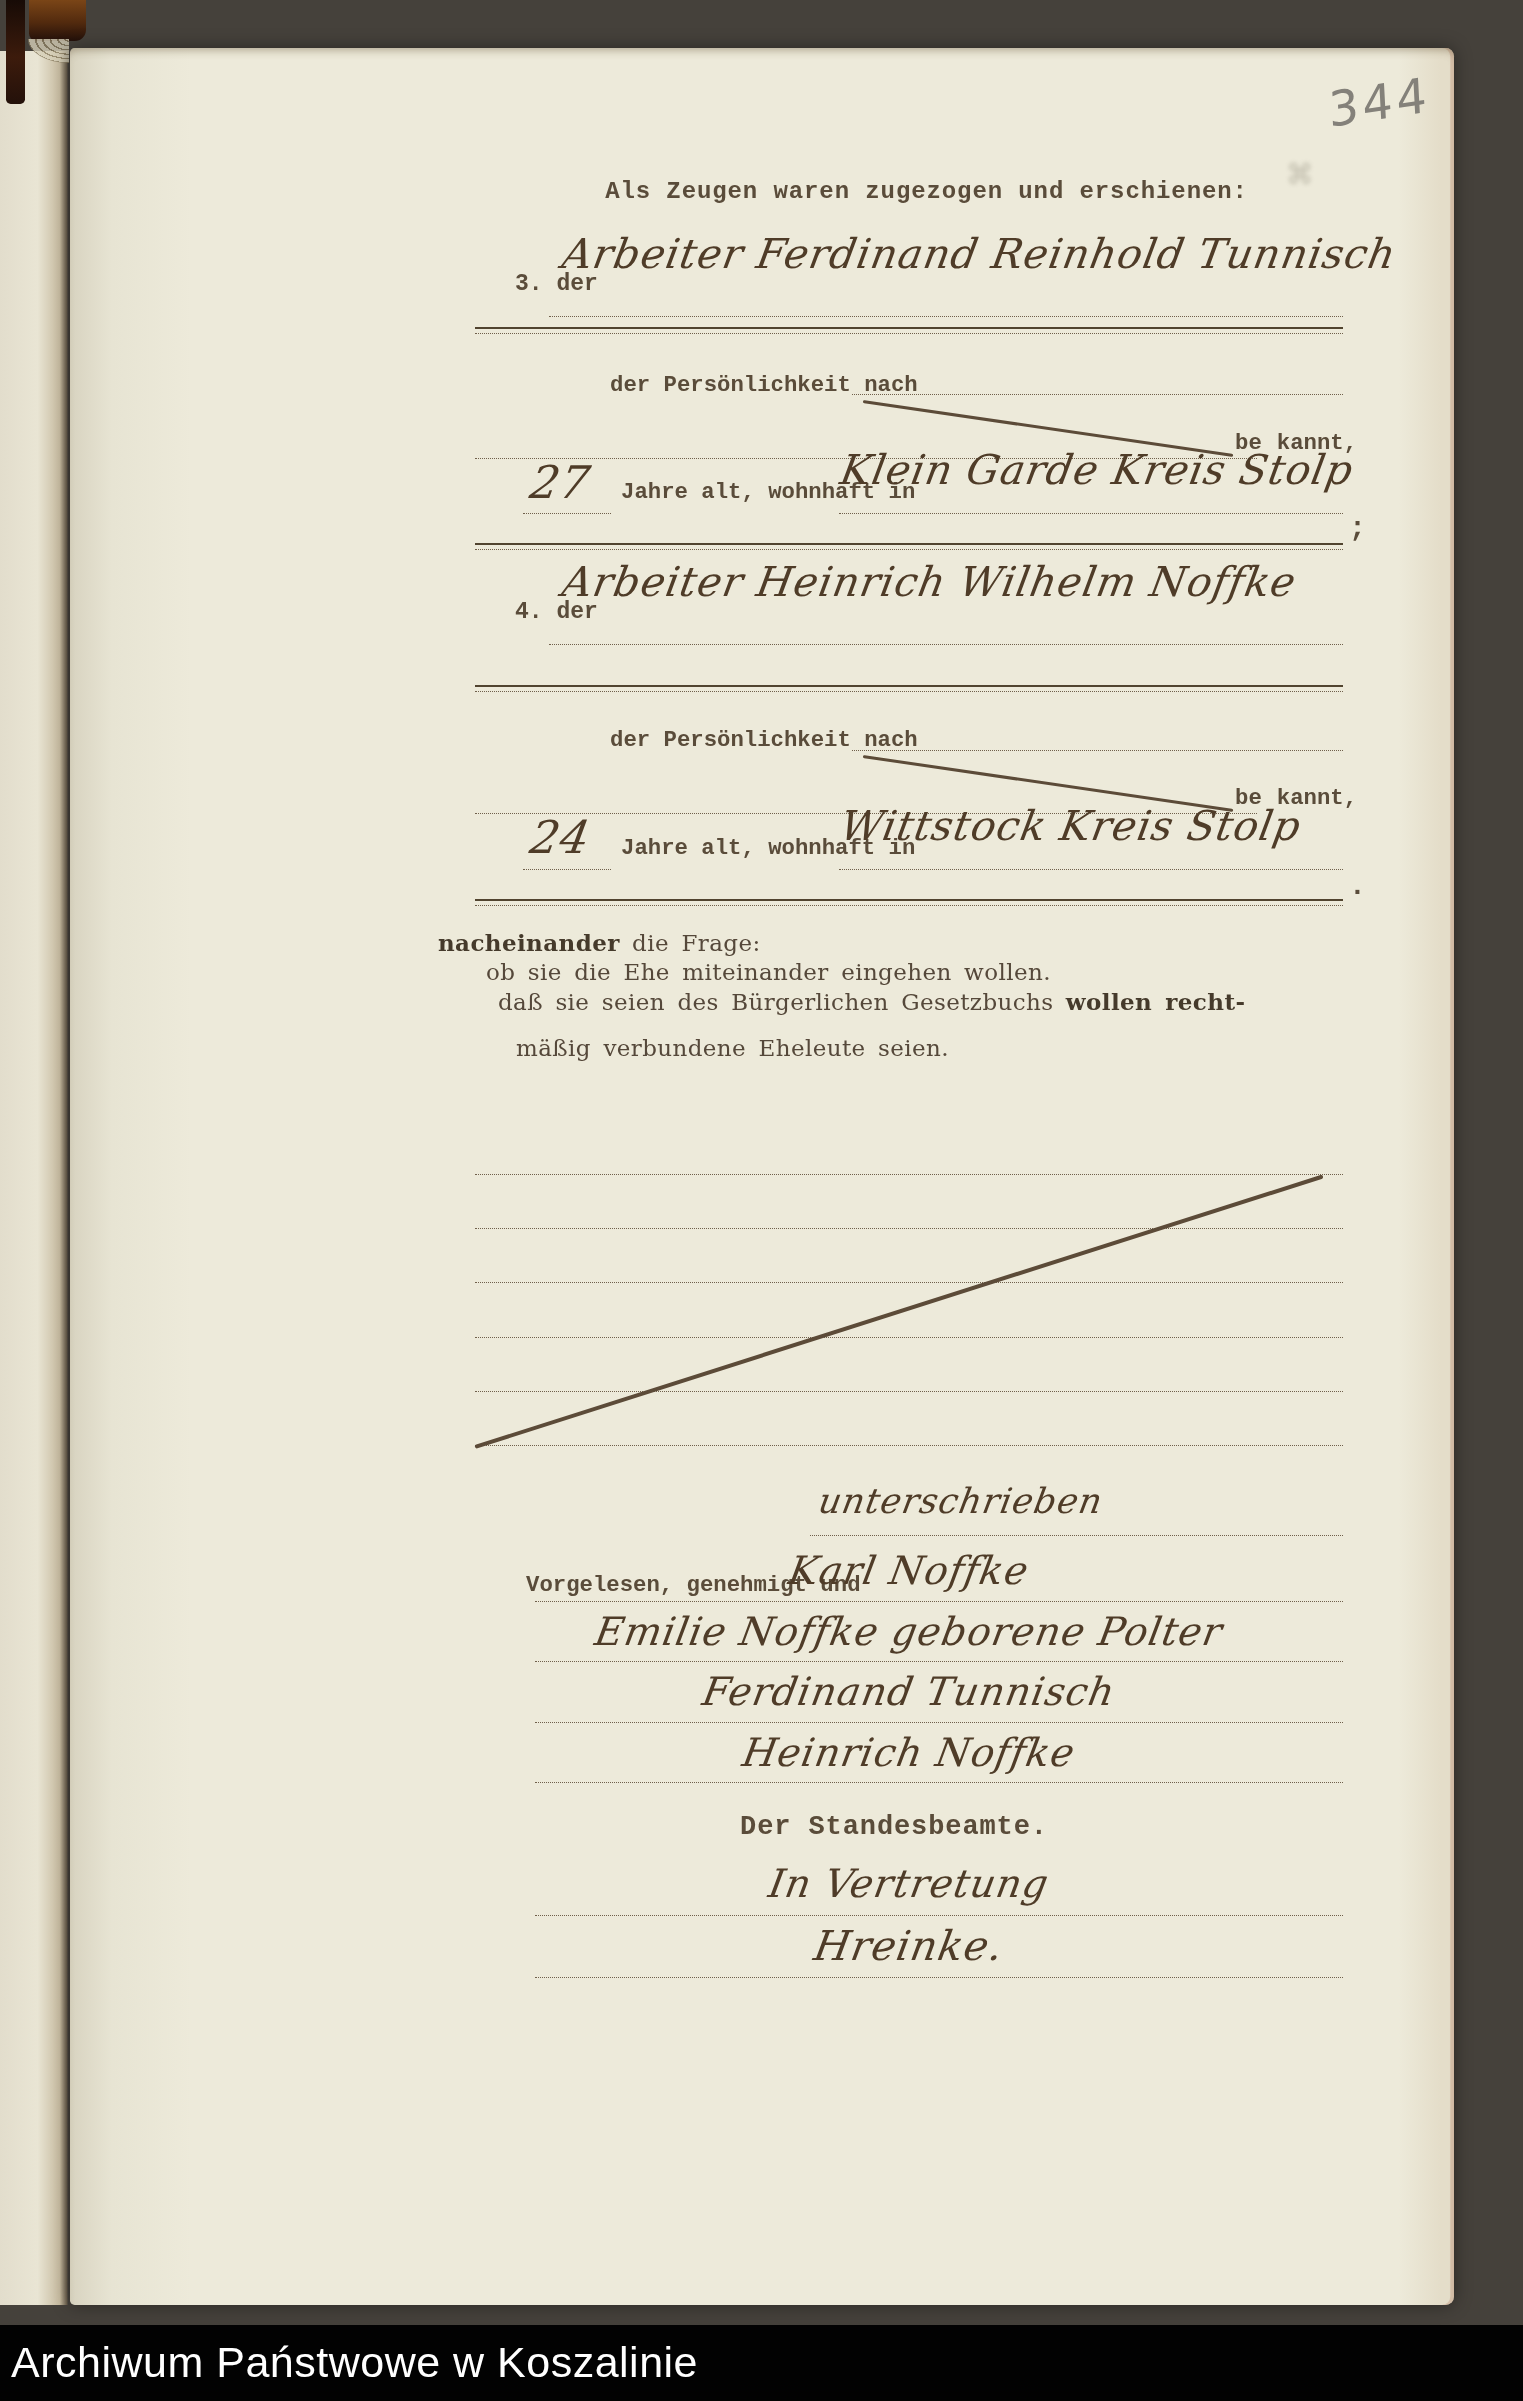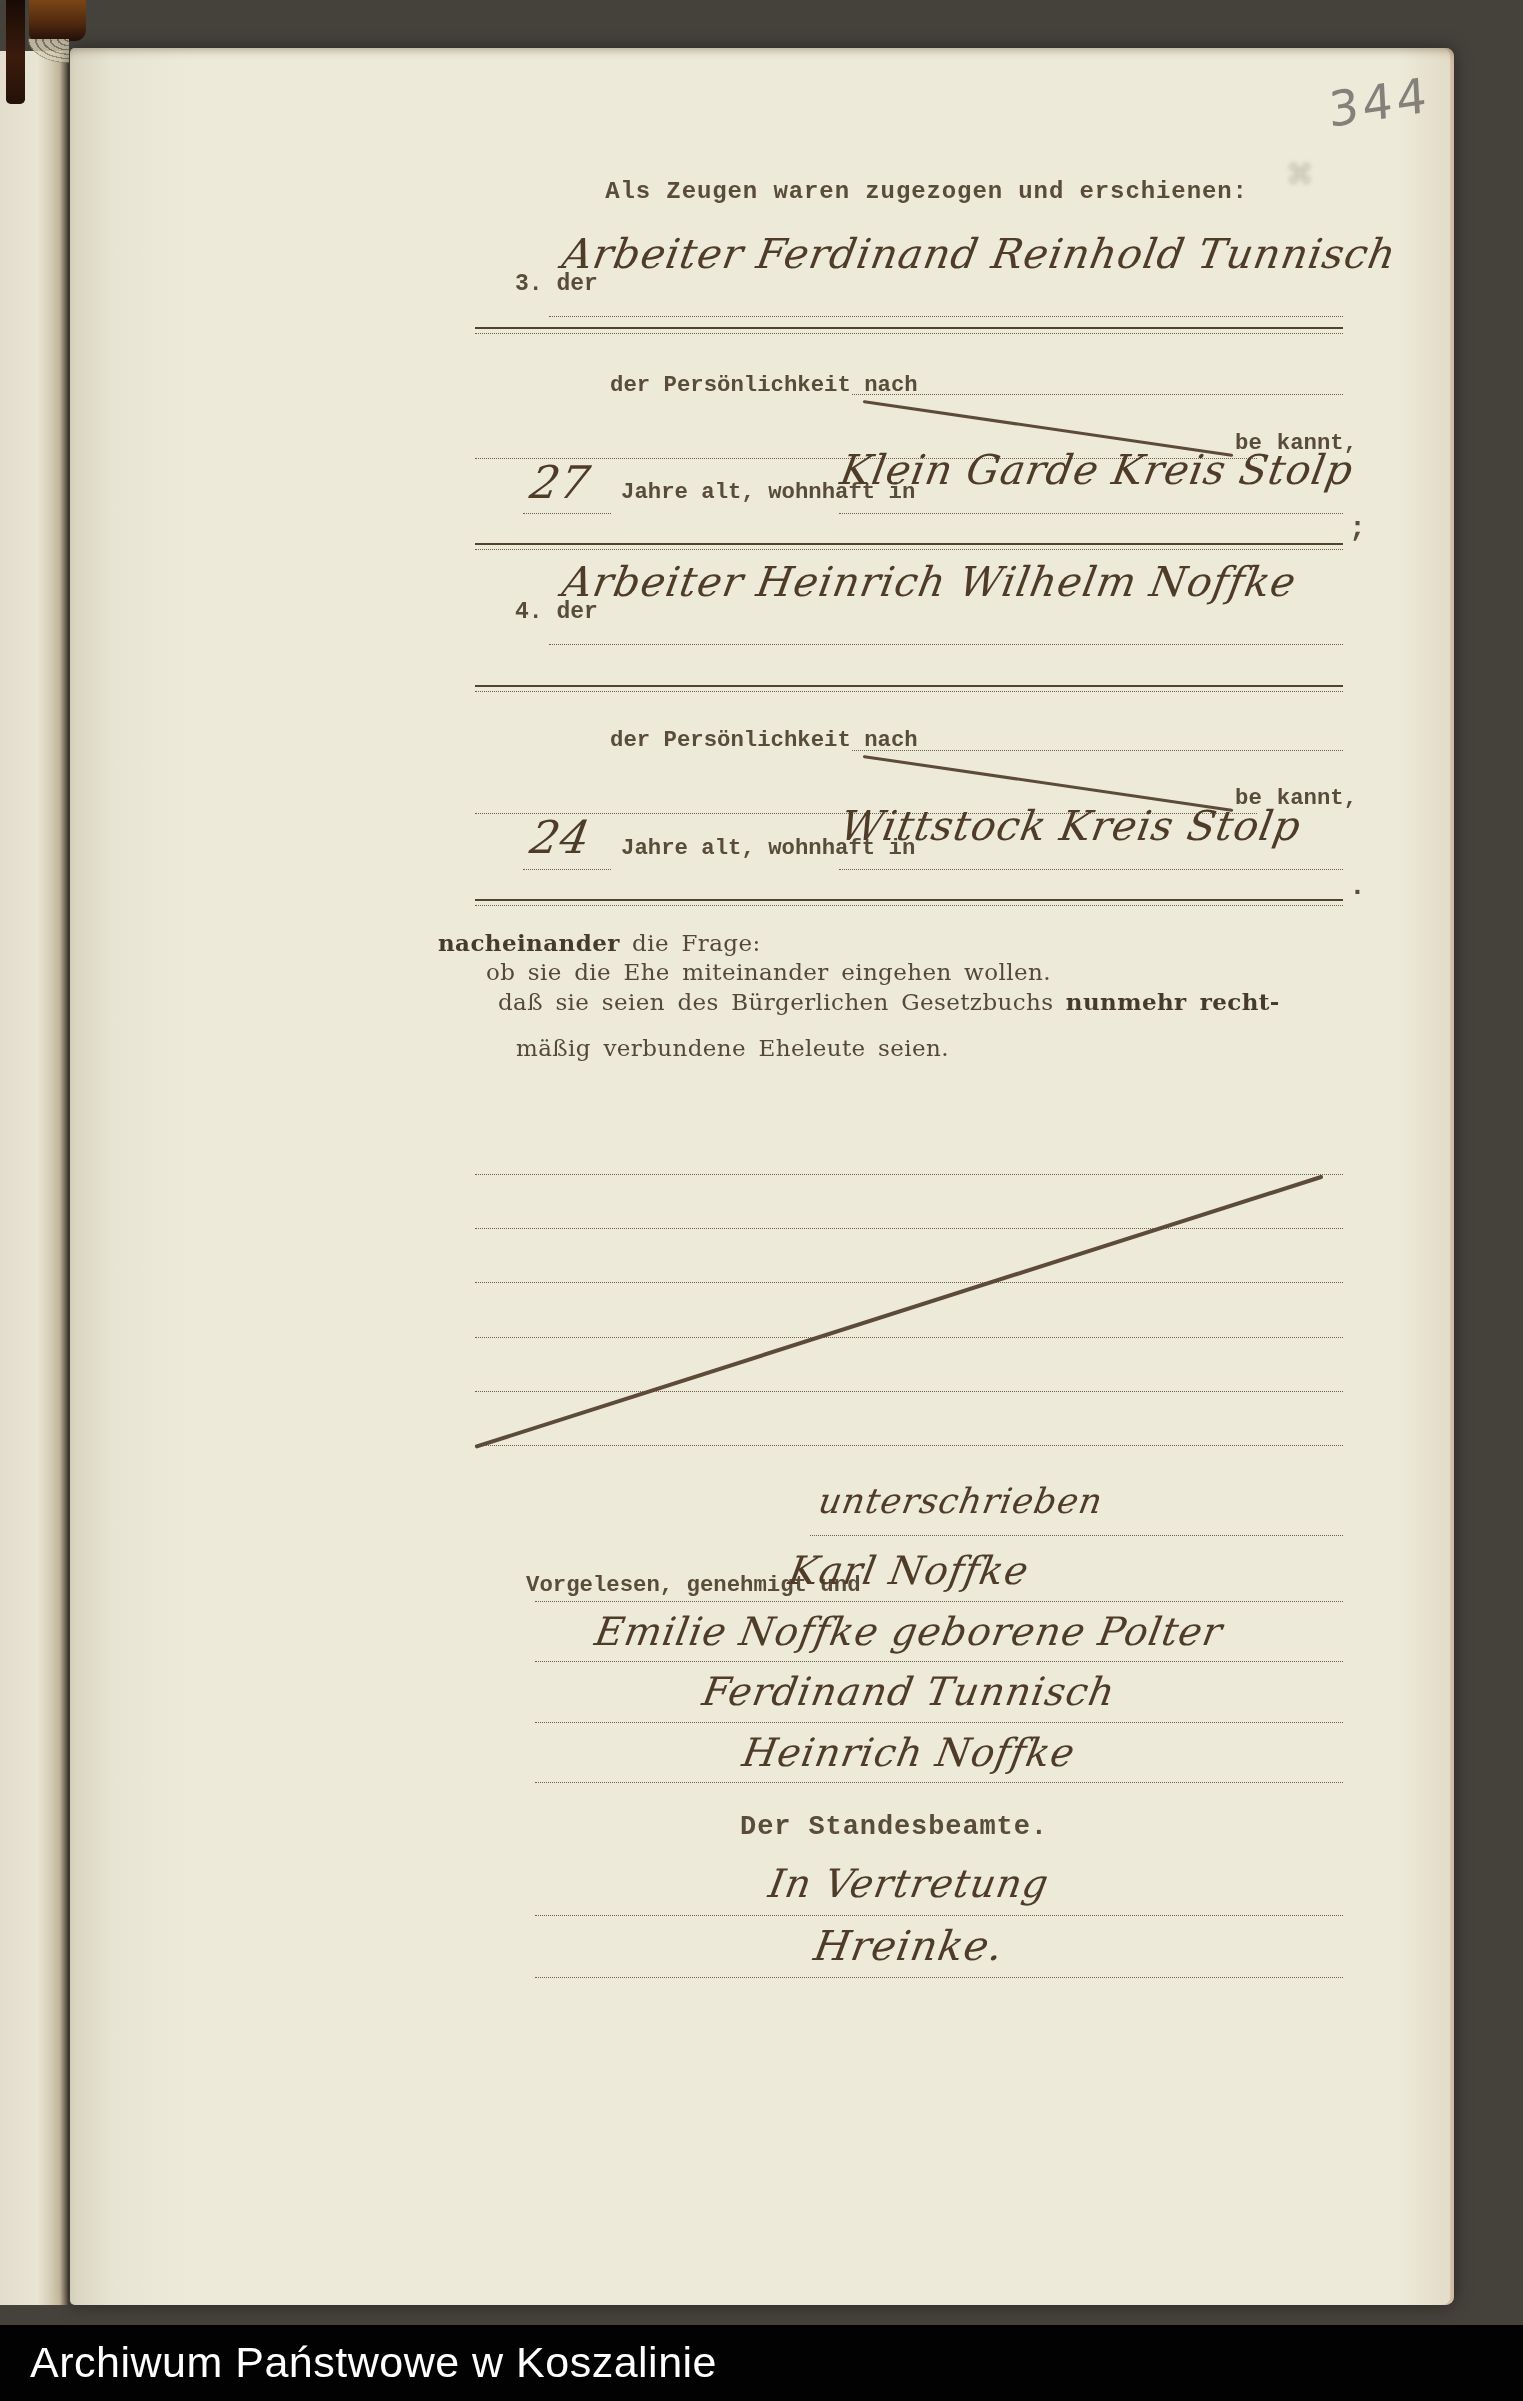--- a/index.html
+++ b/index.html
@@ -30,21 +30,21 @@
   .stroke{height:2.8px;background:#5c4b38;transform-origin:left center;border-radius:1.9px;}
   .center{text-align:center;}
   .decl-line{font-family:"DejaVu Serif",serif;font-weight:normal;color:#55483a;font-size:23px;
       line-height:29px;letter-spacing:0.4px;word-spacing:4.7px;white-space:nowrap;}
   .decl-line b,.decl-line .b{font-weight:bold;color:#453a2b;}
   .pencil{font-family:"DejaVu Sans",sans-serif;color:#84817a;transform:rotate(-9deg) skewX(-6deg);
       font-size:48px;letter-spacing:3.7px;}
   .faint-stamp{color:#7d7868;filter:blur(1.9px);opacity:.4;font-size:28px;}
   .archive-bar{position:absolute;left:0;bottom:0;width:100%;height:76px;background:#020202;}
   .archive-bar .label{font-family:"Liberation Sans",sans-serif;color:#ffffff;font-size:43px;
-      line-height:74px;padding-left:30px;letter-spacing:0.5px;white-space:nowrap;}
+      line-height:74px;padding-left:11px;letter-spacing:0.5px;white-space:nowrap;}
 </style>
 </head>
 <body>
 
 <div class="stage">
 
   <div class="side-page"></div>
   <div class="spine-strip"></div>
   <div class="binding-tab"></div>
   <div class="page-curl"></div>
@@ -94,21 +94,21 @@
     <div class="abs dots" style="left:453px;top:821px;width:88px;"></div>
     <div class="abs print" style="left:551px;top:787px;font-size:22.3px;">Jahre alt, wohnhaft in</div>
     <div class="abs hw" style="left:771px;top:754px;font-size:41px;">Wittstock Kreis Stolp</div>
     <div class="abs dots" style="left:769px;top:821px;width:504px;"></div>
     <div class="abs rule" style="left:405px;top:851px;width:868px;"></div>
     <div class="abs print" style="left:1279px;top:823px;font-size:28px;">.</div>
 
     <div class="abs" style="left:368px;top:880px;width:940px;">
       <div class="decl-line"><span class="b">nacheinander</span><span> die Frage:</span></div>
       <div class="decl-line" style="padding-left:48px;"><span>ob sie die Ehe miteinander eingehen wollen.</span></div>
-      <div class="decl-line" style="padding-left:60px;"><span>daß sie seien des Bürgerlichen Gesetzbuchs </span><span class="b">nunmehr recht-</span></div>
+      <div class="decl-line" style="padding-left:60px;"><span>daß sie seien des Bürgerlichen Gesetzbuchs </span><span class="b">wollen recht-</span></div>
       <div class="decl-line" style="padding-left:78px;margin-top:17px;"><span>mäßig verbundene Eheleute seien.</span></div>
     </div>
 
     <div class="abs dots" style="left:405px;top:1126px;width:868px;"></div>
     <div class="abs dots" style="left:405px;top:1180px;width:868px;"></div>
     <div class="abs dots" style="left:405px;top:1234px;width:868px;"></div>
     <div class="abs dots" style="left:405px;top:1289px;width:868px;"></div>
     <div class="abs dots" style="left:405px;top:1343px;width:868px;"></div>
     <div class="abs dots" style="left:405px;top:1397px;width:868px;"></div>
     <div class="abs stroke" style="left:405px;top:1397px;width:890px;transform:rotate(-17.7deg);height:3.7px;"></div>

